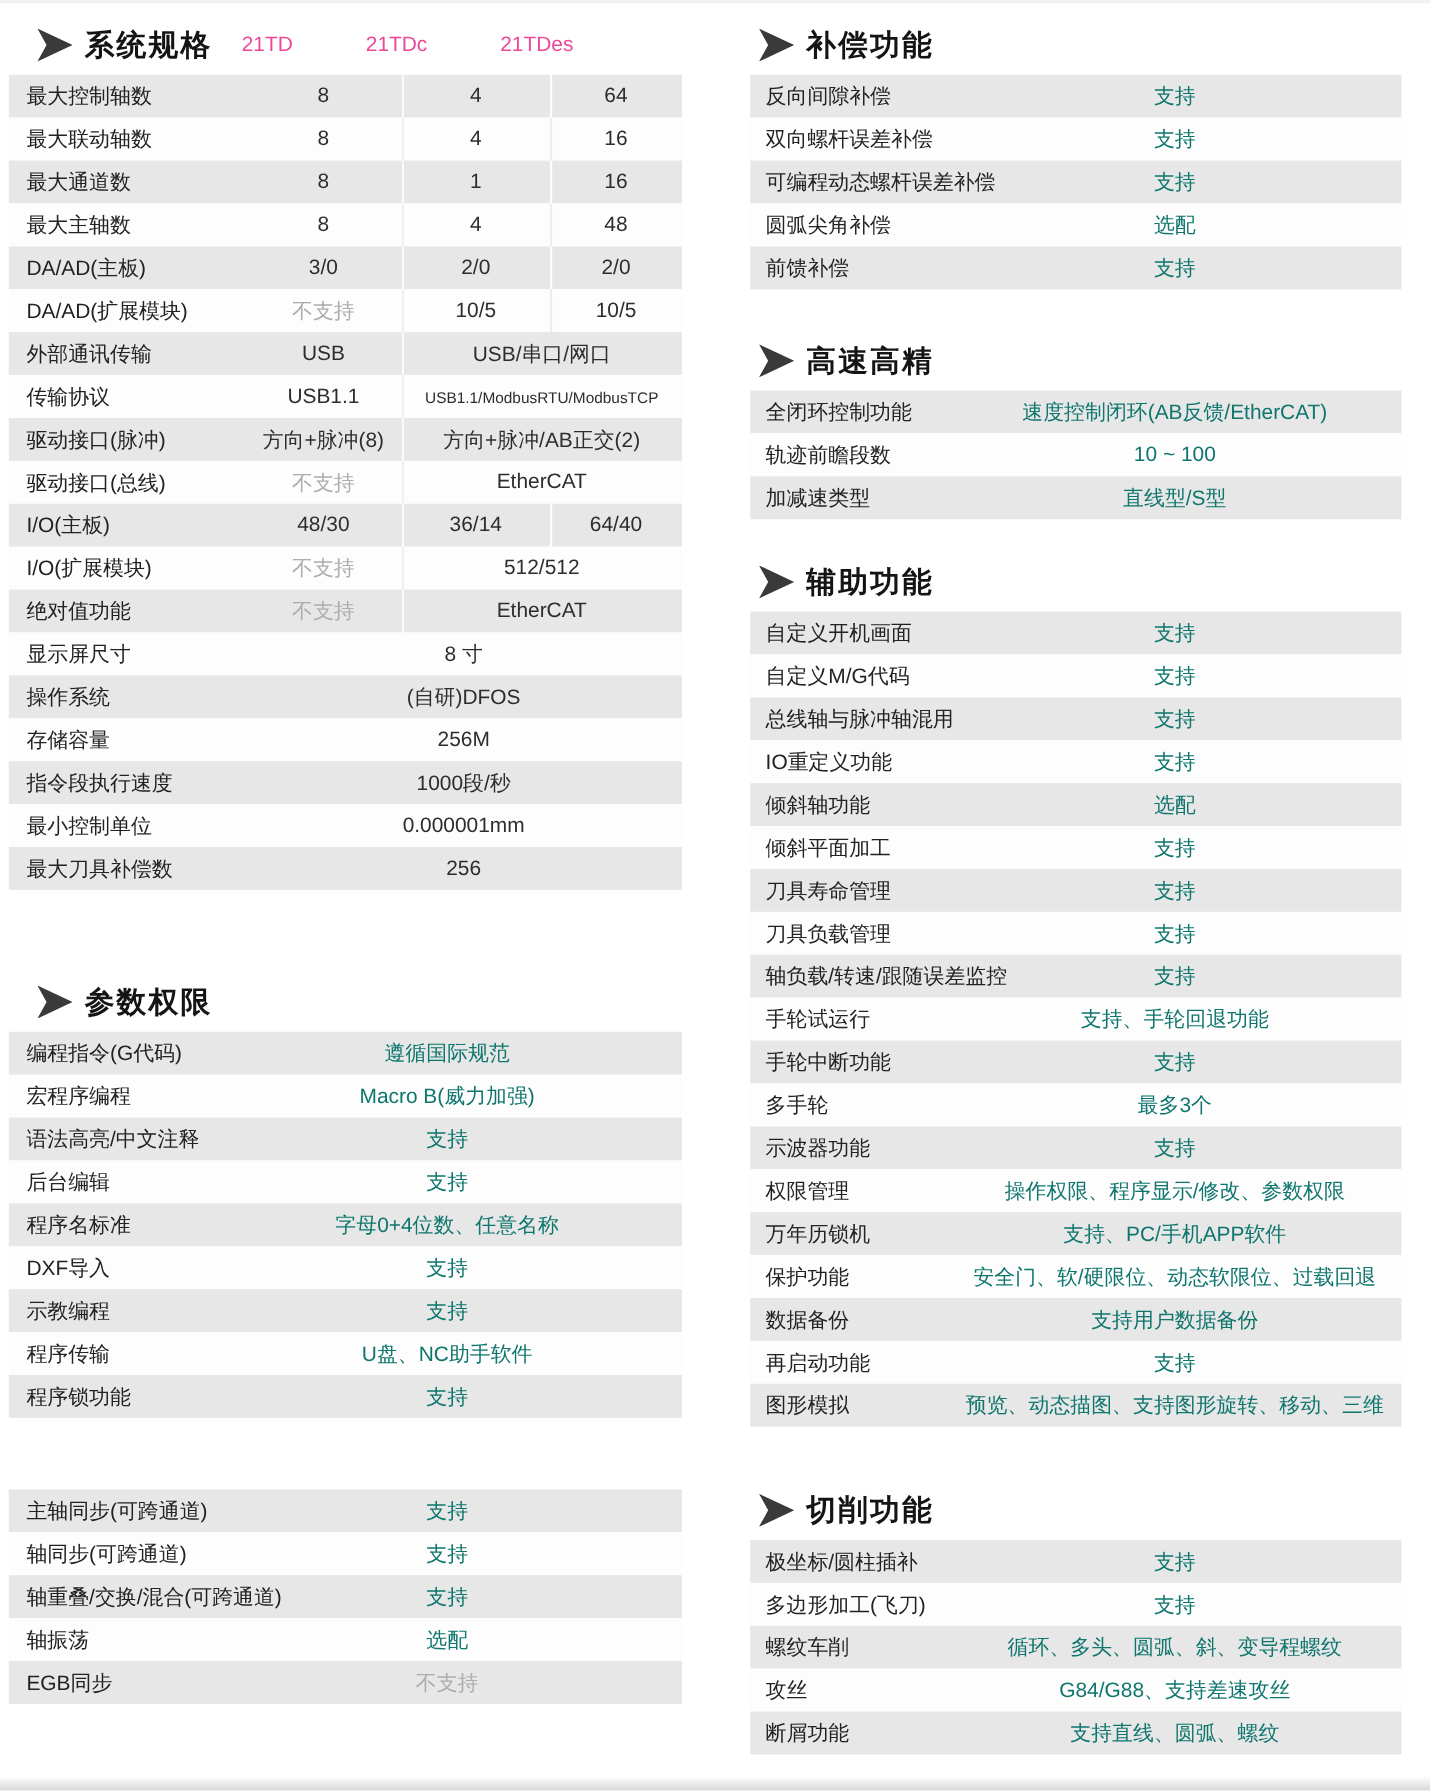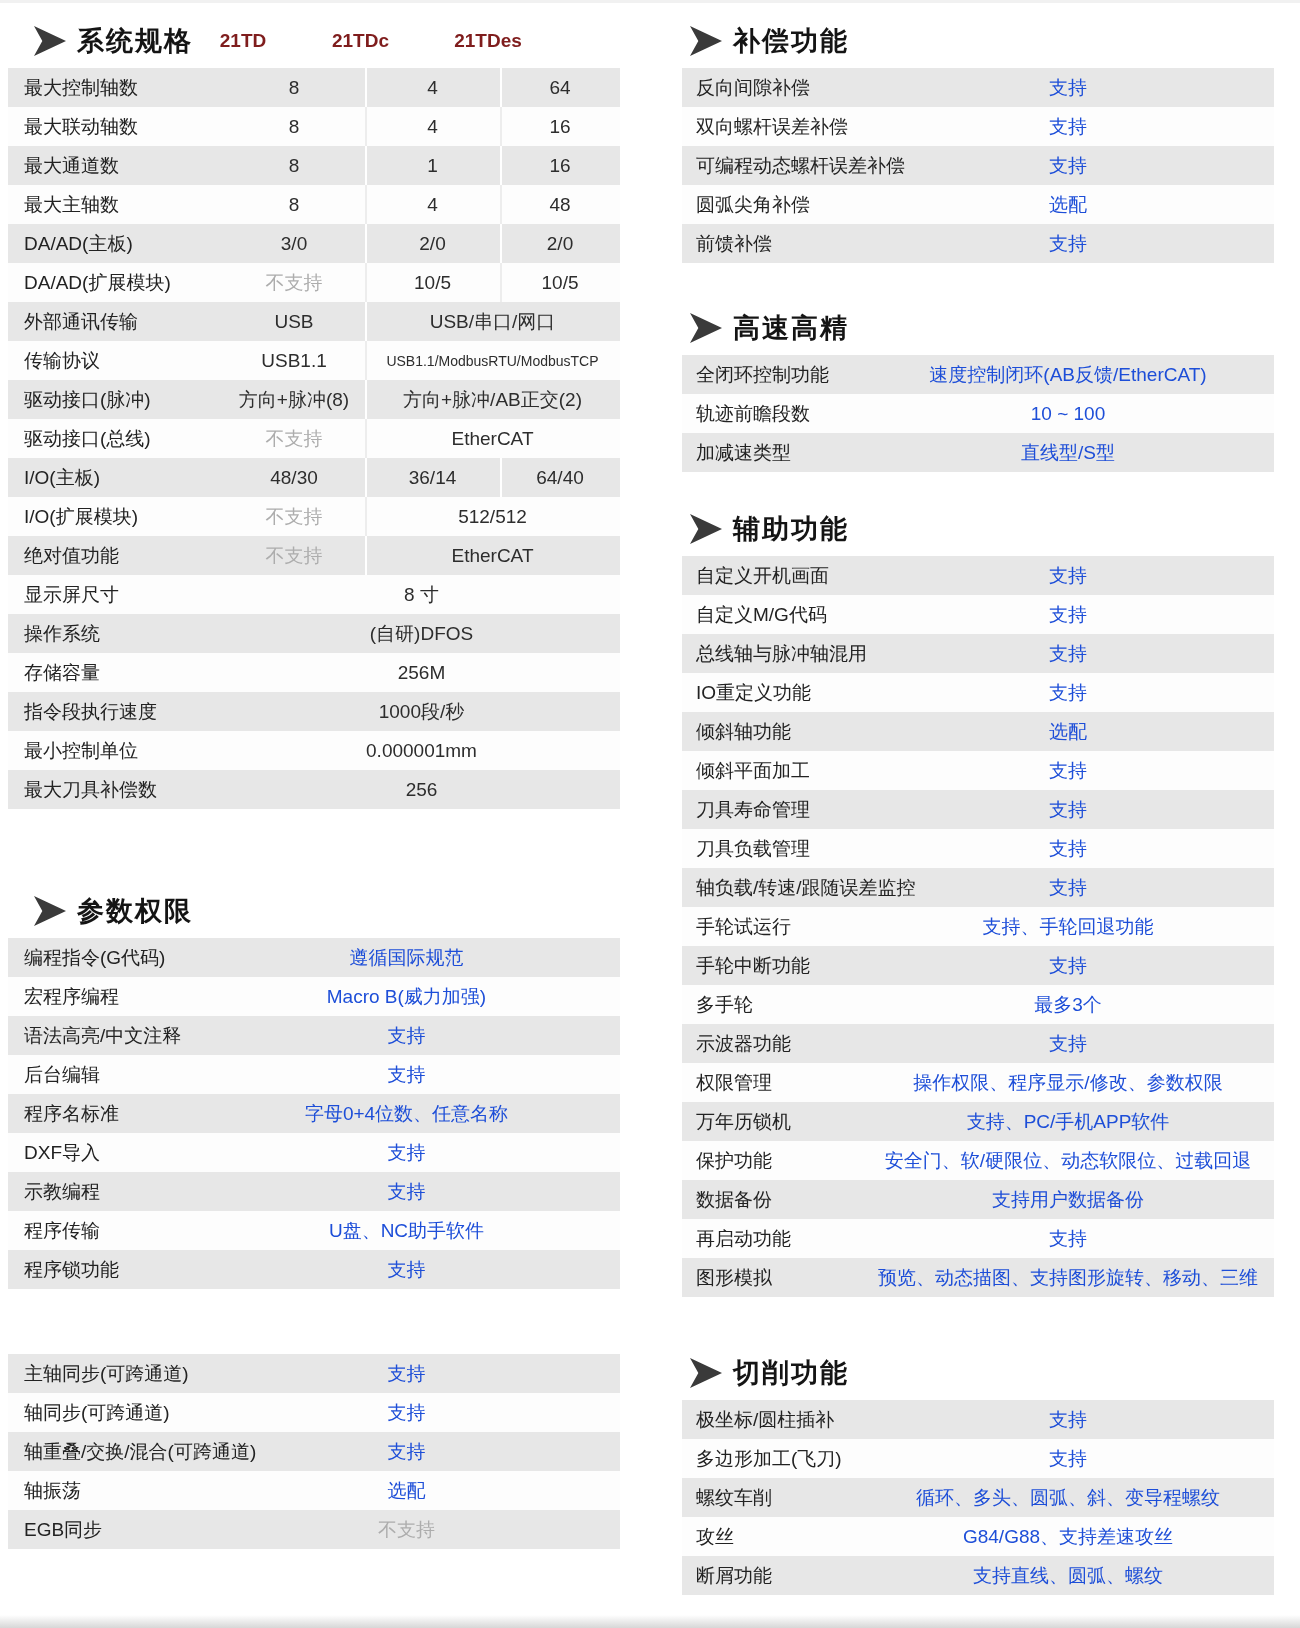--- a/index.html
+++ b/index.html
@@ -25,21 +25,21 @@
     background:#3a3a3a;
     clip-path:polygon(0 0,100% 50%,0 100%,26% 50%);
     margin-right:11px;
   }
   .sec-title{
     margin:0;font-size:27px;line-height:46px;font-weight:700;
     color:#141414;letter-spacing:2px;white-space:nowrap;
   }
   .colheads{display:flex;flex:1 1 auto;align-items:center;height:100%;}
   .colhead{
-    font-size:19px;font-weight:700;color:#7f1d1d;
+    font-size:19px;font-weight:400;color:#ec4899;
     text-align:center;white-space:nowrap;
   }
   .tbl{margin-top:4px;}
   .row{height:39px;}
   .row.g{background:#e7e7e7;}
   .row.w{background:#fdfdfd;}
   
   .row.grid{display:flex;align-items:stretch;}
   .grid .lbl{
     flex:0 0 215px;width:215px;box-sizing:border-box;
@@ -56,21 +56,21 @@
   
   .row.kv{position:relative;}
   .kv .lbl{
     position:absolute;left:16px;top:0;height:39px;
     display:flex;align-items:center;
     font-size:19px;color:#222;white-space:nowrap;
   }
   .kv .val{
     position:absolute;top:0;right:0;height:39px;
     display:flex;align-items:center;justify-content:center;
-    font-size:19px;color:#1d4ed8;white-space:nowrap;
+    font-size:19px;color:#0f766e;white-space:nowrap;
   }
   .kv-left .val{left:185px;}
   .kv-right .val{left:180px;}
   .kv-right .lbl{left:14px;}
   .muted{color:#adadad !important;}
   .small{font-size:14px !important;}
   .bottom-edge{
     position:absolute;left:0;right:0;bottom:0;height:13px;
     background:linear-gradient(#ffffff,#d7d7d7);
   }

